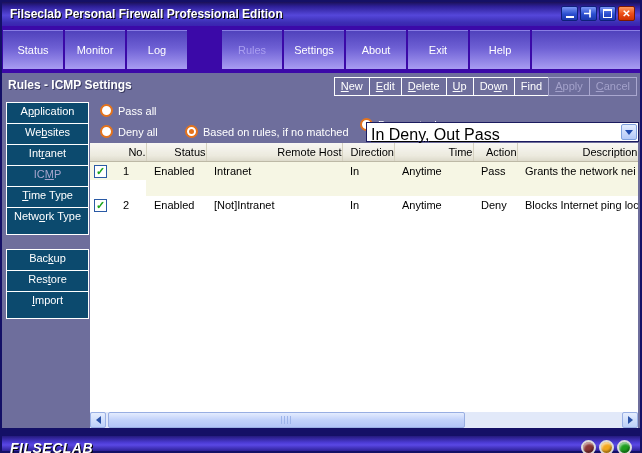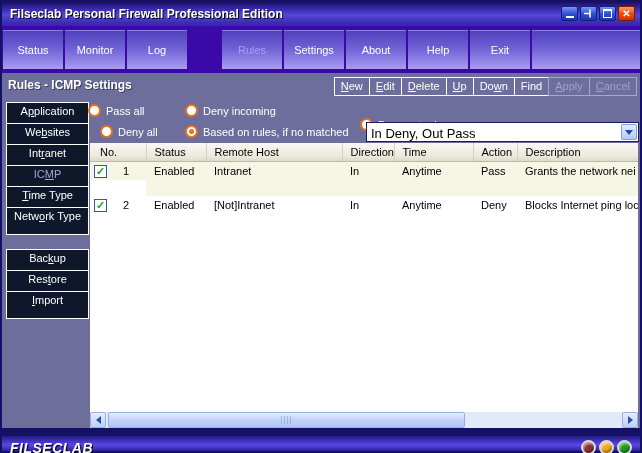--- a/index.html
+++ b/index.html
@@ -57,54 +57,54 @@
     border:1px solid #fff; margin-left:-1px; padding:2px 6px 3px;
     font-size:11px; color:#fff; white-space:nowrap; cursor:default;
   }
   .tbtn.disabled { color:#a3a1ca; border-color:#a9a7cf; }
   .tbtn u, .sidebar-btn u { text-decoration:underline; }
   
   .content { position:absolute; left:2px; top:98px; right:2px; bottom:25px; background:#6e6e9c; }
   
   .sidebar-btn {
     position:absolute; left:4px; width:83px; height:28px; line-height:17px; text-align:center;
-    background:#0f172a; border:1px solid #fff; color:#fff; font-size:11px; box-sizing:border-box;
+    background:#0c4a6e; border:1px solid #fff; color:#fff; font-size:11px; box-sizing:border-box;
     cursor:default;
   }
   .sidebar-btn.disabled { color:#a6a4cc; }
   
   .radio-item { position:absolute; display:flex; align-items:center; gap:5px; color:#fff; font-size:11px; cursor:default; }
   .radio {
     width:13px; height:13px; border-radius:50%; background:#fff;
     border:2px solid #e4731c; box-sizing:border-box; position:relative; flex:0 0 auto;
   }
   .radio .dot { display:none; }
   .radio.selected .dot {
     display:block; position:absolute; left:2px; top:2px; width:5px; height:5px;
     border-radius:50%; background:#e4731c;
   }
   
   .combo {
     position:absolute; left:364px; top:24px; width:273px; height:20px;
     background:#fff; border:1px solid #1a1a5e; box-sizing:border-box;
   }
-  .combo-value { font-size:13px; color:#000; padding:3px 0 0 4px; white-space:nowrap; overflow:hidden; }
+  .combo-value { font-size:16px; color:#000; padding:3px 0 0 4px; white-space:nowrap; overflow:hidden;text-decoration:underline; }
   .combo-btn {
     position:absolute; right:1px; top:1px; width:16px; height:16px; border-radius:2px;
     background:linear-gradient(180deg,#e4edfe 0%,#b4c9f8 100%); border:1px solid #7fa0dc;
     box-sizing:border-box; display:flex; align-items:center; justify-content:center;
   }
   .chevron-down { width:0; height:0; border-left:4px solid transparent; border-right:4px solid transparent; border-top:5px solid #1f4bb0; }
   
   .rules-table { position:absolute; left:88px; top:45px; right:2px; bottom:16px; background:#fff; overflow:hidden; }
   table { border-collapse:collapse; table-layout:fixed; width:548px; font-size:11px; }
   th {
     height:18px; background:linear-gradient(180deg,#f8f7f3 0%,#eceade 70%,#dddacb 100%);
     border-bottom:1px solid #bdb9a6; border-right:1px solid #d5d1c0;
-    font-weight:normal; text-align:left; padding:0 0 0 8px; color:#000;
+    font-weight:normal; text-align:right; padding:0 0 0 8px; color:#000;
     overflow:hidden; white-space:nowrap; cursor:default;
   }
   th:first-child { padding-left:10px; }
   td { height:18px; padding:0 0 16px 8px; white-space:nowrap; overflow:hidden; color:#000; cursor:default; }
   tr.selected td { background:#f6f6e4; }
   td.no-cell { display:flex; align-items:center; padding:0 0 0 4px; height:18px; }
   .cb {
     width:13px; height:13px; box-sizing:border-box; border:1px solid #2a5aa5; background:#fff;
     display:inline-flex; align-items:center; justify-content:center; flex:0 0 auto;
   }
@@ -166,22 +166,22 @@
   </div>
 </div>
 
 <div class="navbar">
   <div class="navbtn">Status</div>
   <div class="navbtn">Monitor</div>
   <div class="navbtn">Log</div>
   <div class="navbtn disabled">Rules</div>
   <div class="navbtn">Settings</div>
   <div class="navbtn">About</div>
+  <div class="navbtn">Exit</div>
   <div class="navbtn">Help</div>
-  <div class="navbtn">Exit</div>
   <div class="nav-filler"></div>
 </div>
 
 <div class="toolbar">
   <span class="toolbar-title">Rules - ICMP Settings</span>
   <div class="toolbar-buttons">
     <span class="tbtn"><span></span><u>N</u><span>ew</span></span>
     <span class="tbtn"><span></span><u>E</u><span>dit</span></span>
     <span class="tbtn"><span></span><u>D</u><span>elete</span></span>
     <span class="tbtn"><span></span><u>U</u><span>p</span></span>
@@ -197,27 +197,23 @@
   <div class="sidebar-btn" style="top:4px"><span>A</span><u>p</u><span>plication</span></div>
   <div class="sidebar-btn" style="top:25px"><span>We</span><u>b</u><span>sites</span></div>
   <div class="sidebar-btn" style="top:46px"><span>Int</span><u>r</u><span>anet</span></div>
   <div class="sidebar-btn disabled" style="top:67px"><span>IC</span><u>M</u><span>P</span></div>
   <div class="sidebar-btn" style="top:88px"><span></span><u>T</u><span>ime Type</span></div>
   <div class="sidebar-btn" style="top:109px"><span>Netw</span><u>o</u><span>rk Type</span></div>
   <div class="sidebar-btn" style="top:151px"><span>Bac</span><u>k</u><span>up</span></div>
   <div class="sidebar-btn" style="top:172px"><span>Res</span><u>t</u><span>ore</span></div>
   <div class="sidebar-btn" style="top:193px"><span></span><u>I</u><span>mport</span></div>
 
-  <div class="radio-item" style="left:86px;top:6px">
+  <div class="radio-item" style="left:98px;top:6px">
     <span class="radio"></span>
     <span>Pass all</span>
-  </div>
-  <div class="radio-item" style="left:183px;top:6px">
-    <span class="radio"></span>
-    <span>Deny incoming</span>
   </div>
   <div class="radio-item" style="left:358px;top:20px">
     <span class="radio"></span>
     <span>Deny outgoing</span>
   </div>
   <div class="radio-item" style="left:98px;top:27px">
     <span class="radio"></span>
     <span>Deny all</span>
   </div>
   <div class="radio-item" style="left:183px;top:27px">

